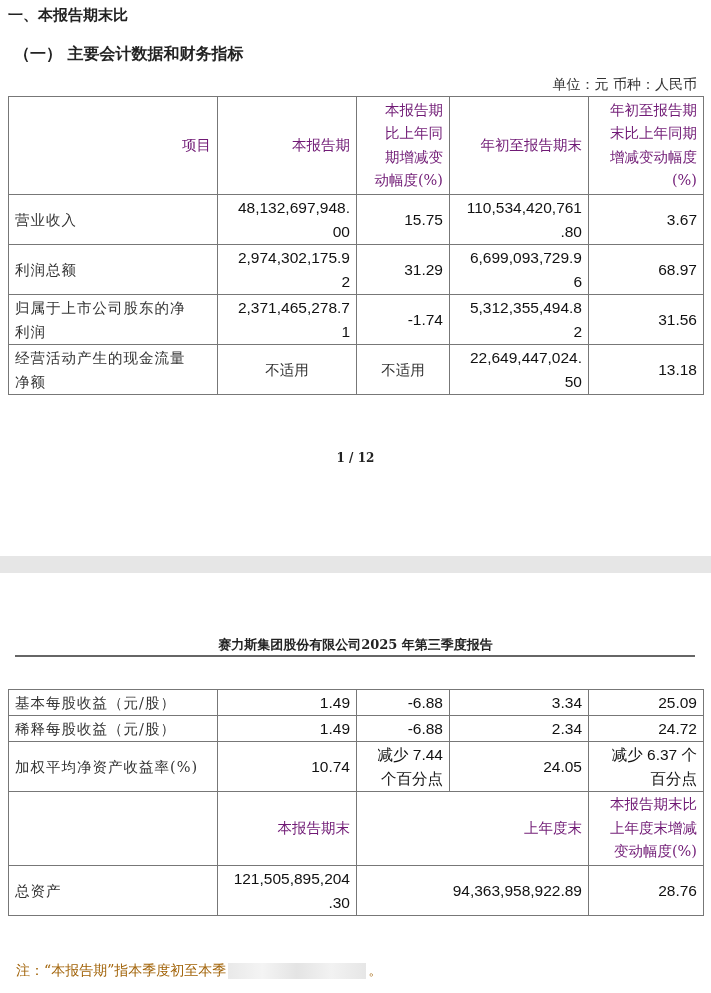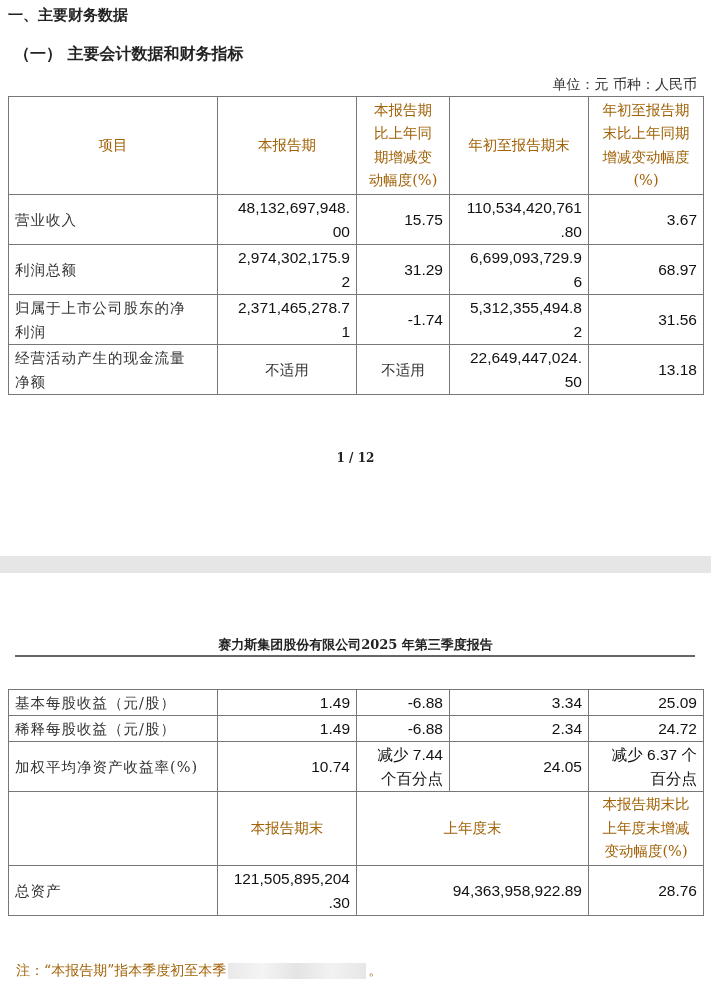--- a/index.html
+++ b/index.html
@@ -7,33 +7,33 @@
        font-family:"DejaVu Serif","Liberation Serif",serif;color:#222;}
   .abs{position:absolute;}
   .h1{left:8px;top:6px;font-size:15px;font-weight:bold;font-family:"DejaVu Sans","Liberation Sans",sans-serif;}
   .h2{left:14px;top:44px;font-size:16px;font-weight:bold;font-family:"DejaVu Sans","Liberation Sans",sans-serif;text-align:center;}
   .unit{right:14px;top:76px;font-size:14px;color:#333;}
   table{border-collapse:collapse;position:absolute;table-layout:fixed;}
   td{border:1.5px solid #777;padding:0 6px;font-size:14.5px;line-height:24px;vertical-align:middle;}
   td.num{text-align:right;font-family:"Liberation Sans","DejaVu Sans",sans-serif;font-size:15.5px;color:#111;}
   td.label{text-align:left;color:#333;letter-spacing:1px;}
   td.center{text-align:center;color:#333;}
-  td.hdr{text-align:center;color:#a16207;line-height:23.5px;}
+  td.hdr{text-align:right;color:#701a75;line-height:23.5px;}
   .pageno{left:0;width:711px;top:451px;text-align:center;font-size:12px;font-weight:bold;}
   .band{left:0;top:556px;width:711px;height:17px;background:#e6e6e6;}
   .report-title{left:0;width:711px;top:636px;text-align:center;font-size:13px;font-weight:bold;}
   .rule{left:15px;top:655px;width:680px;height:2px;background:#666;}
   .note{left:16px;top:962px;font-size:14px;color:#a16207;}
   .blur{display:inline-block;width:138px;height:16px;vertical-align:middle;
         background:linear-gradient(90deg,#e9e9e9,#f4f4f4,#e4e4e4,#f2f2f2,#e6e6e6);margin:0 2px;}
 </style>
 </head>
 <body>
 
-<div class="abs h1">一、主要财务数据</div>
+<div class="abs h1">一、本报告期末比</div>
 <div class="abs h2">（一） 主要会计数据和财务指标</div>
 <div class="abs unit">单位：元   币种：人民币</div>
 
 <table style="left:8px;top:96px;width:695px;">
   <colgroup>
       <col style="width:209px">
       <col style="width:139px">
       <col style="width:93px">
       <col style="width:139px">
       <col style="width:115px">

